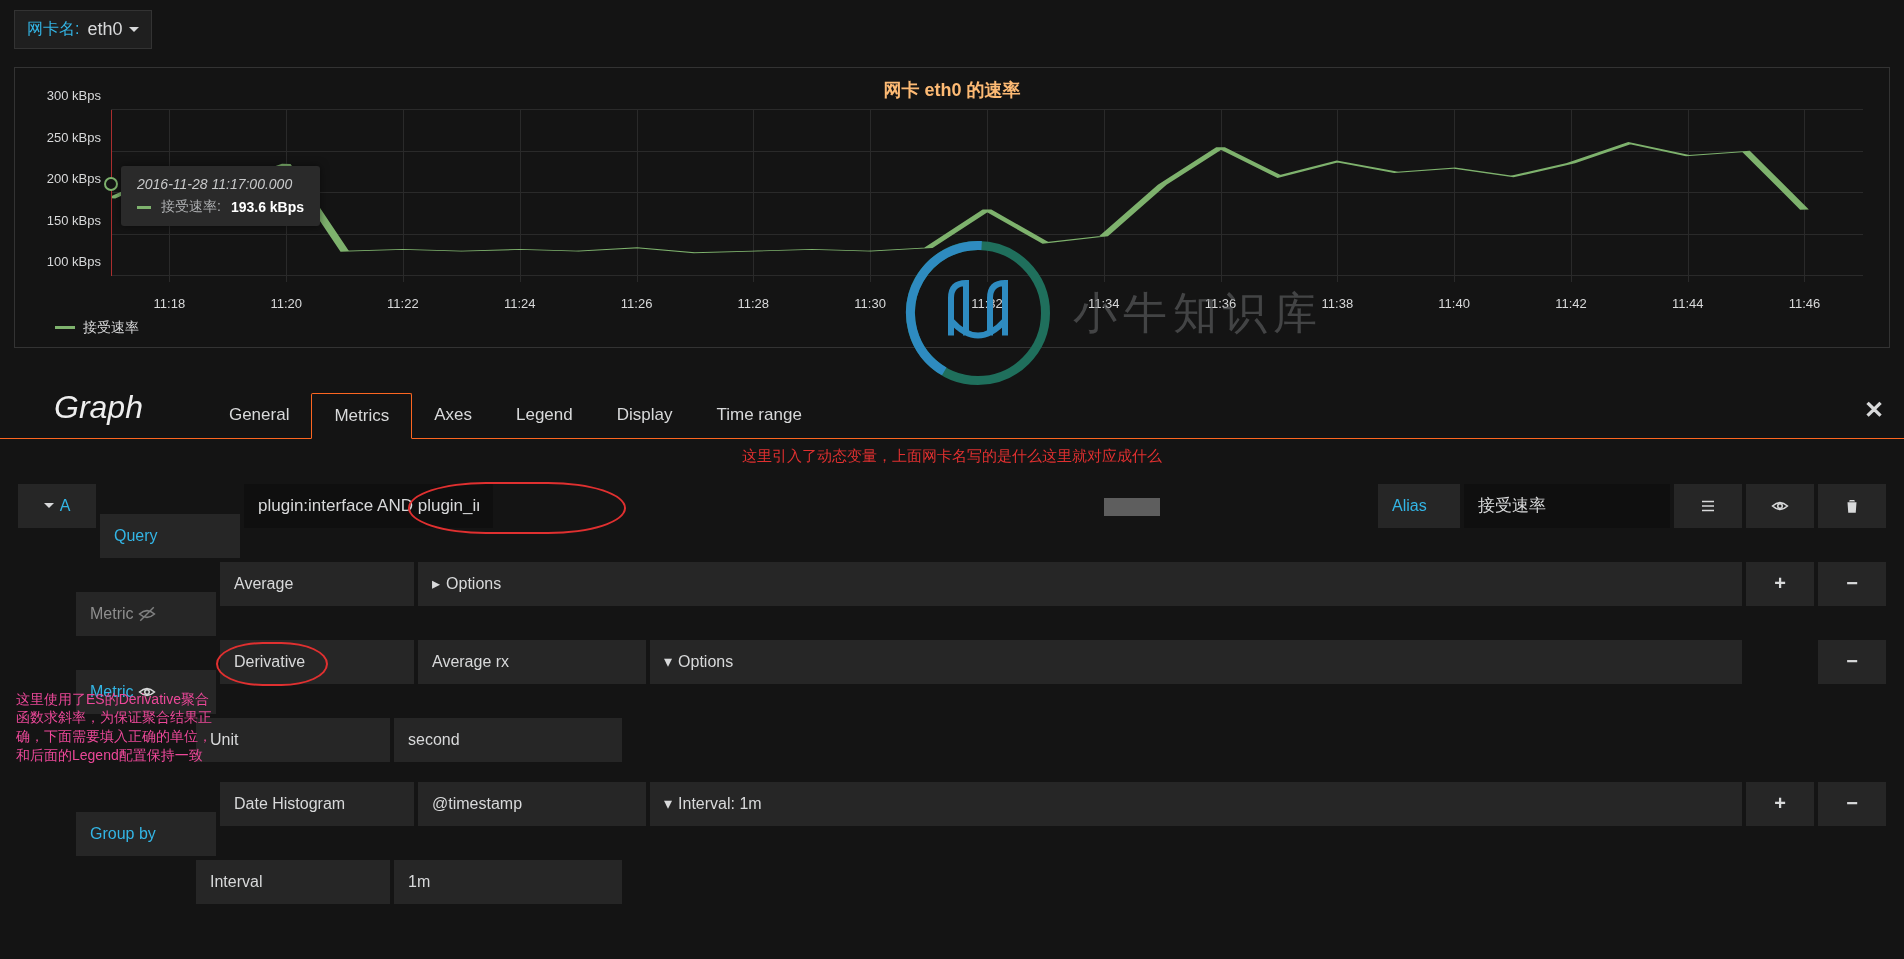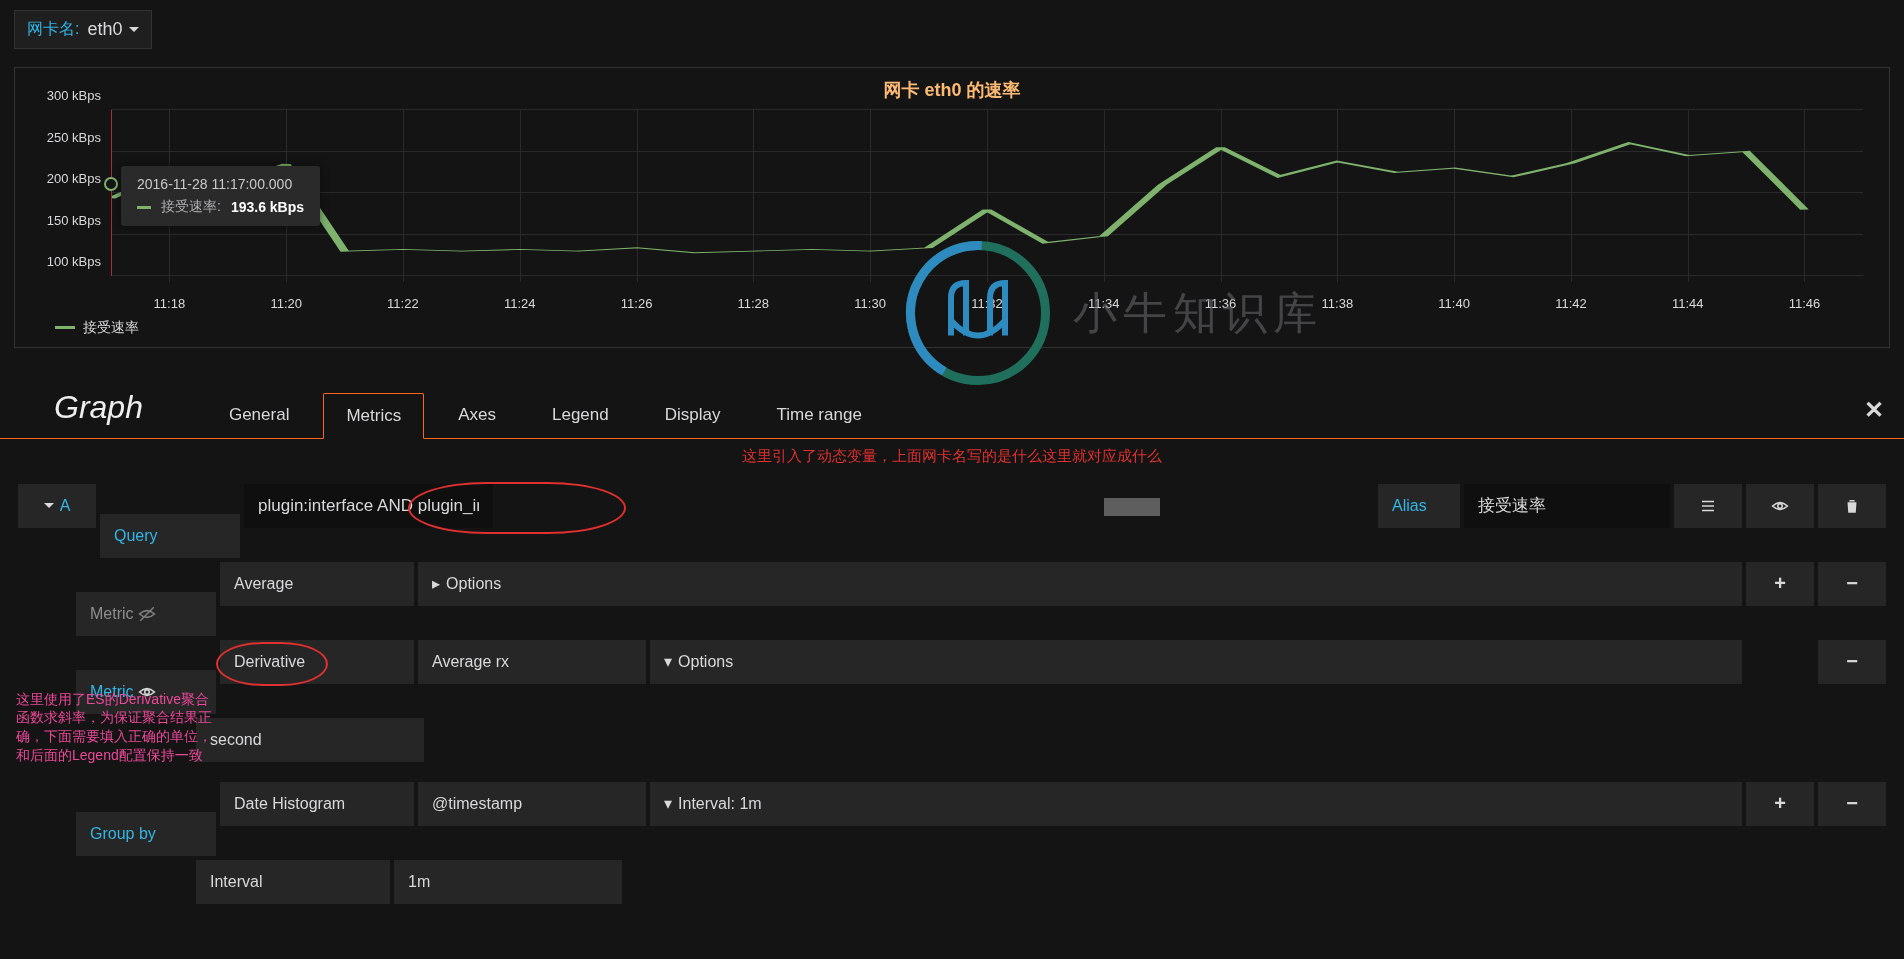--- a/index.html
+++ b/index.html
@@ -103,21 +103,21 @@
   left: 0; top: 0; width: 100%; height: 100%;
 }
 .tooltip {
   position: absolute;
   background: #2a2a2a;
   border-radius: 3px;
   padding: 10px 16px;
   color: #d8d9da;
   box-shadow: 0 0 8px rgba(0,0,0,.5);
 }
-.tooltip .ts { color: #c8c9ca; margin-bottom: 6px; }
+.tooltip .ts { color: #c8c9ca; margin-bottom: 6px; font-style: italic; }
 .tooltip .row { display: flex; align-items: center; gap: 10px; }
 .tooltip .dash { width: 14px; height: 3px; background: #7eb26d; }
 .tooltip .sname { color: #aeb0b2; }
 .tooltip .sval { color: #fff; font-weight: bold; }
 .legend { padding: 6px 0 10px 40px; }
 .legend .item { display: inline-flex; align-items: center; gap: 8px; color: #d8d9da; }
 .legend .dash { width: 20px; height: 3px; background: #7eb26d; }
 
 
 .watermark {
@@ -139,21 +139,21 @@
   align-items: flex-end;
   border-bottom: 1px solid #fc6621;
   padding: 0 14px;
 }
 .editor-title {
   font-style: italic;
   font-size: 32px;
   color: #eee;
   padding: 0 24px 12px 40px;
 }
-.tabs { display: flex; gap: 12px; margin-left: 40px; }
+.tabs { display: flex; gap: 0; margin-left: 40px; }
 .tab {
   padding: 12px 22px;
   color: #d8d9da;
   font-size: 17px;
   border-top-left-radius: 2px;
   border-top-right-radius: 2px;
   cursor: pointer;
 }
 .tab.active {
   border: 1px solid #fc6621;
@@ -443,20 +443,21 @@
           <span>Options</span>
       </div>
       <div class="cell w-btn" style="visibility:hidden"></div>
       <div class="cell w-btn">−</div>
       <div class="side-hint">这里使用了ES的Derivative聚合函数求斜率，为保证聚合结果正确，下面需要填入正确的单位，和后面的Legend配置保持一致</div>
     </div>
 
     <div class="qe-row mb">
       <div style="width:54px"></div>
       <div style="width:116px"></div>
+      <div class="cell w-agg">Unit</div>
       <div class="cell w-field">second</div>
       <div class="spacer"></div>
     </div>
 
     <div class="qe-row">
       <div style="width:54px"></div>
       <div class="cell w-label blue-label">Group by</div>
       <div class="cell w-agg">Date Histogram</div>
       <div class="cell w-field">@timestamp</div>
       <div class="cell" style="flex:1">

